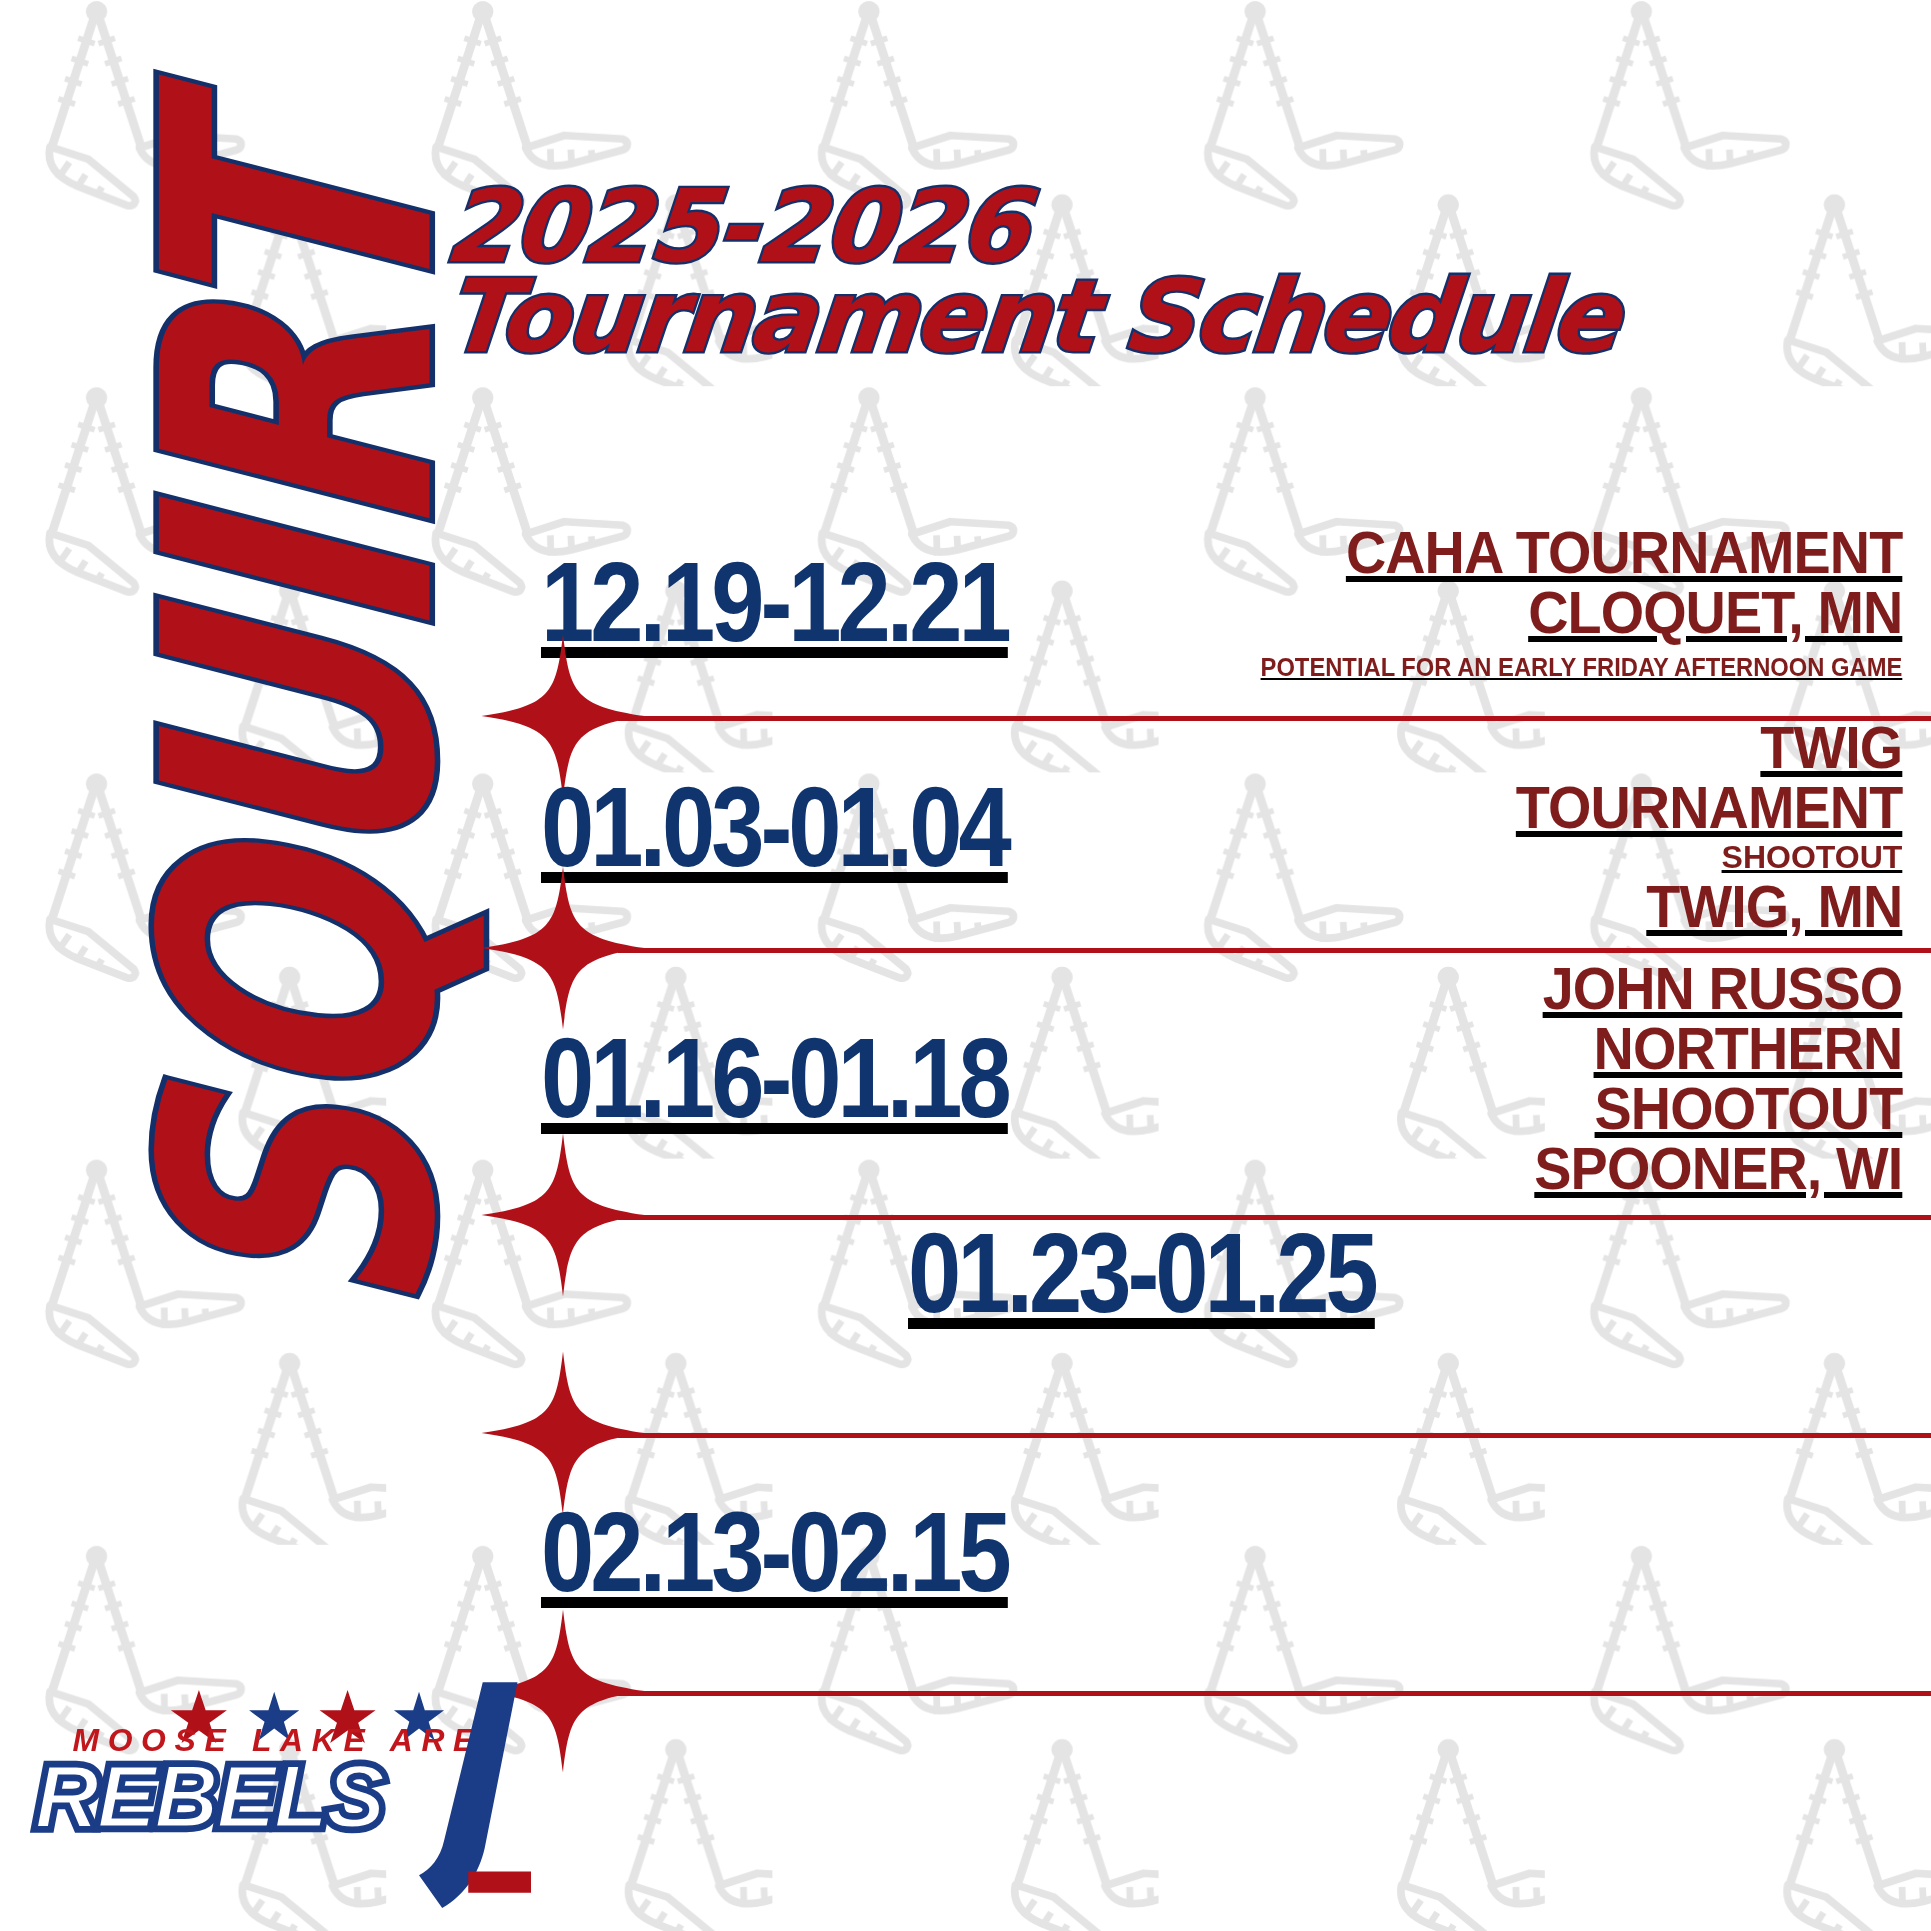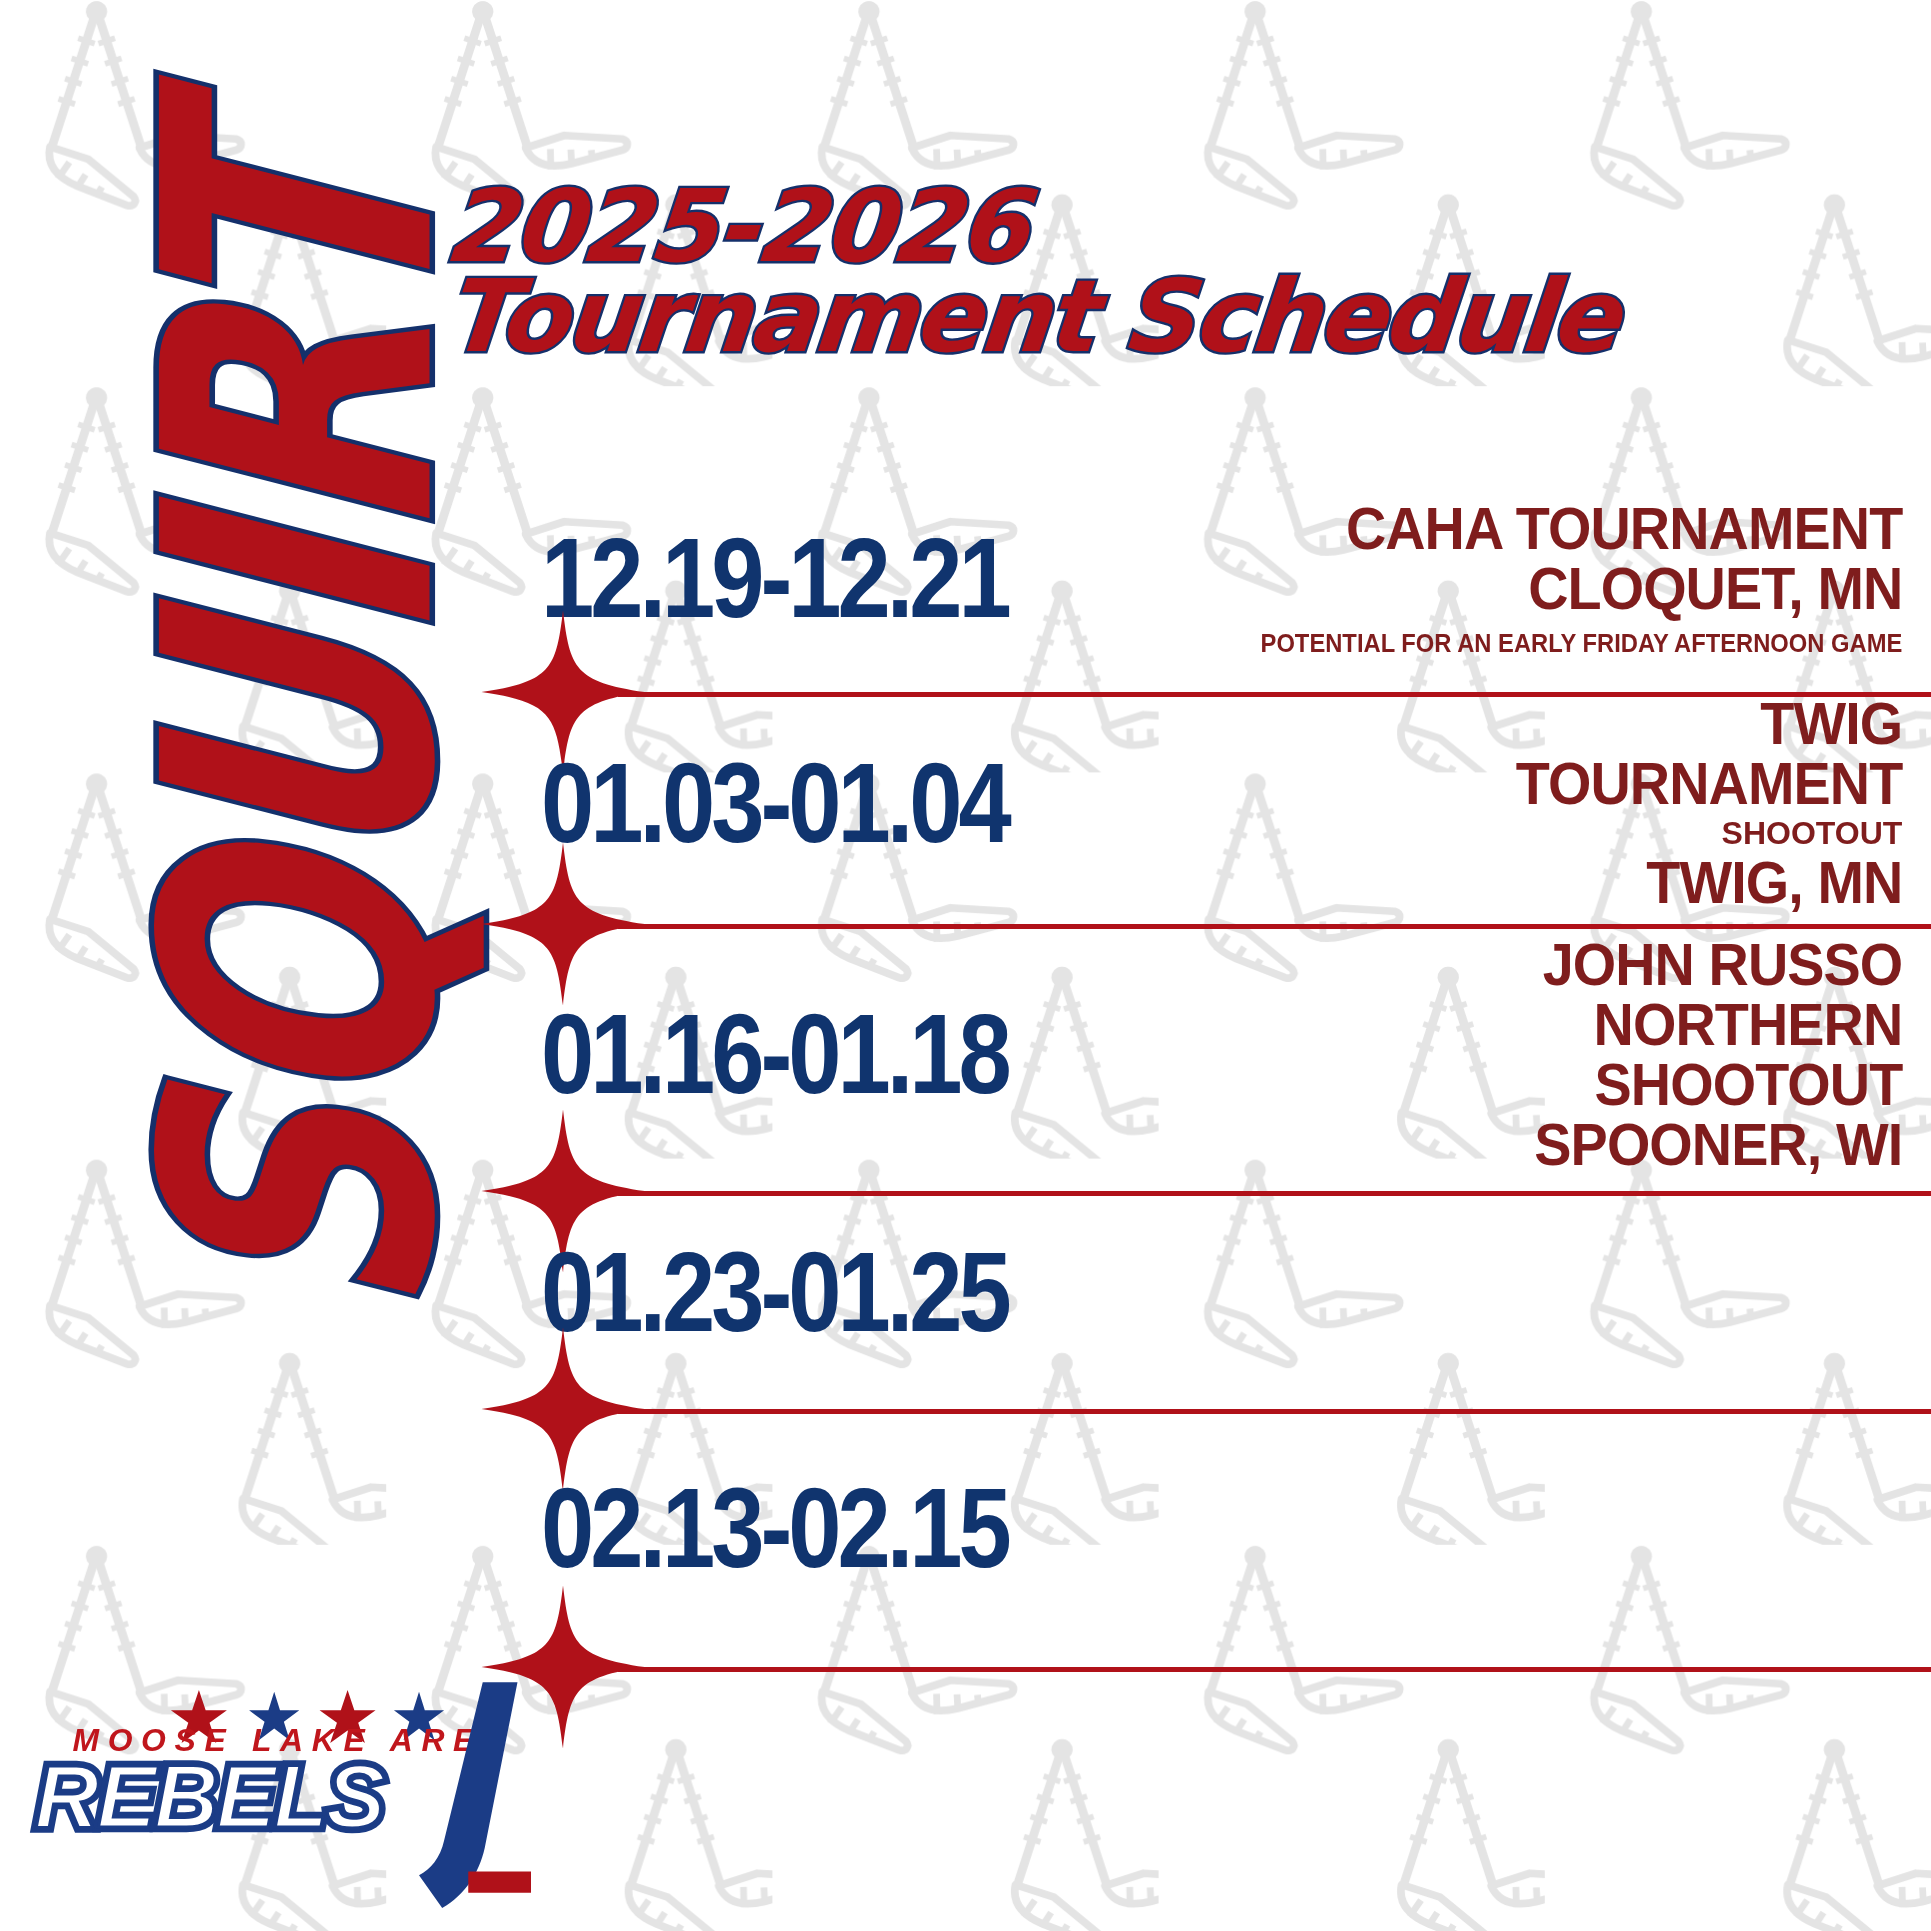--- a/index.html
+++ b/index.html
@@ -46,22 +46,23 @@
     -webkit-text-stroke:4.8px #14306B;
     paint-order:stroke fill;
     white-space:nowrap;
     line-height:0.96;
   }
   #head-year{font-size:100px;letter-spacing:-1.9px;transform:skewX(-8deg);display:inline-block;}
   #head-sub{font-size:100px;letter-spacing:-2.9px;transform:skewX(-8deg);display:inline-block;margin-top:-5.8px;}
 
   
   #schedule{
-    position:absolute;left:541px;top:482px;width:1371px;
+    position:absolute;left:541px;top:506px;width:1371px;
     z-index:4;
+    text-decoration:underline;
   }
   .row{
     position:relative;
     display:flex;align-items:center;justify-content:flex-start;
     box-sizing:border-box;
   }
   .date{
     font-family:"Liberation Sans", sans-serif;
     font-weight:bold;
     font-size:114px;line-height:1.02;
@@ -196,21 +197,21 @@
       <div class="ttl">SPOONER, WI</div>
     </div>
   </div>
   <div class="divider" style="margin-top:5.8px;">
     <div class="rule"></div>
     <svg class="spark" viewBox="0 0 100 100">
       <path d="M50 2 C 54 36, 57 44, 98 50 C 57 56, 54 64, 50 98 C 46 64, 43 56, 2 50 C 43 44, 46 36, 50 2 Z" fill="#B01119"></path>
     </svg>
   </div>
 
-  <div class="row" style="height:203px;">
+  <div class="row" style="height:203px;flex-direction:column;">
     <div class="date">01.23-01.25</div>
   </div>
   <div class="divider" style="margin-top:15.4px;">
     <div class="rule"></div>
     <svg class="spark" viewBox="0 0 100 100">
       <path d="M50 2 C 54 36, 57 44, 98 50 C 57 56, 54 64, 50 98 C 46 64, 43 56, 2 50 C 43 44, 46 36, 50 2 Z" fill="#B01119"></path>
     </svg>
   </div>
 
   <div class="row" style="height:237px;">

